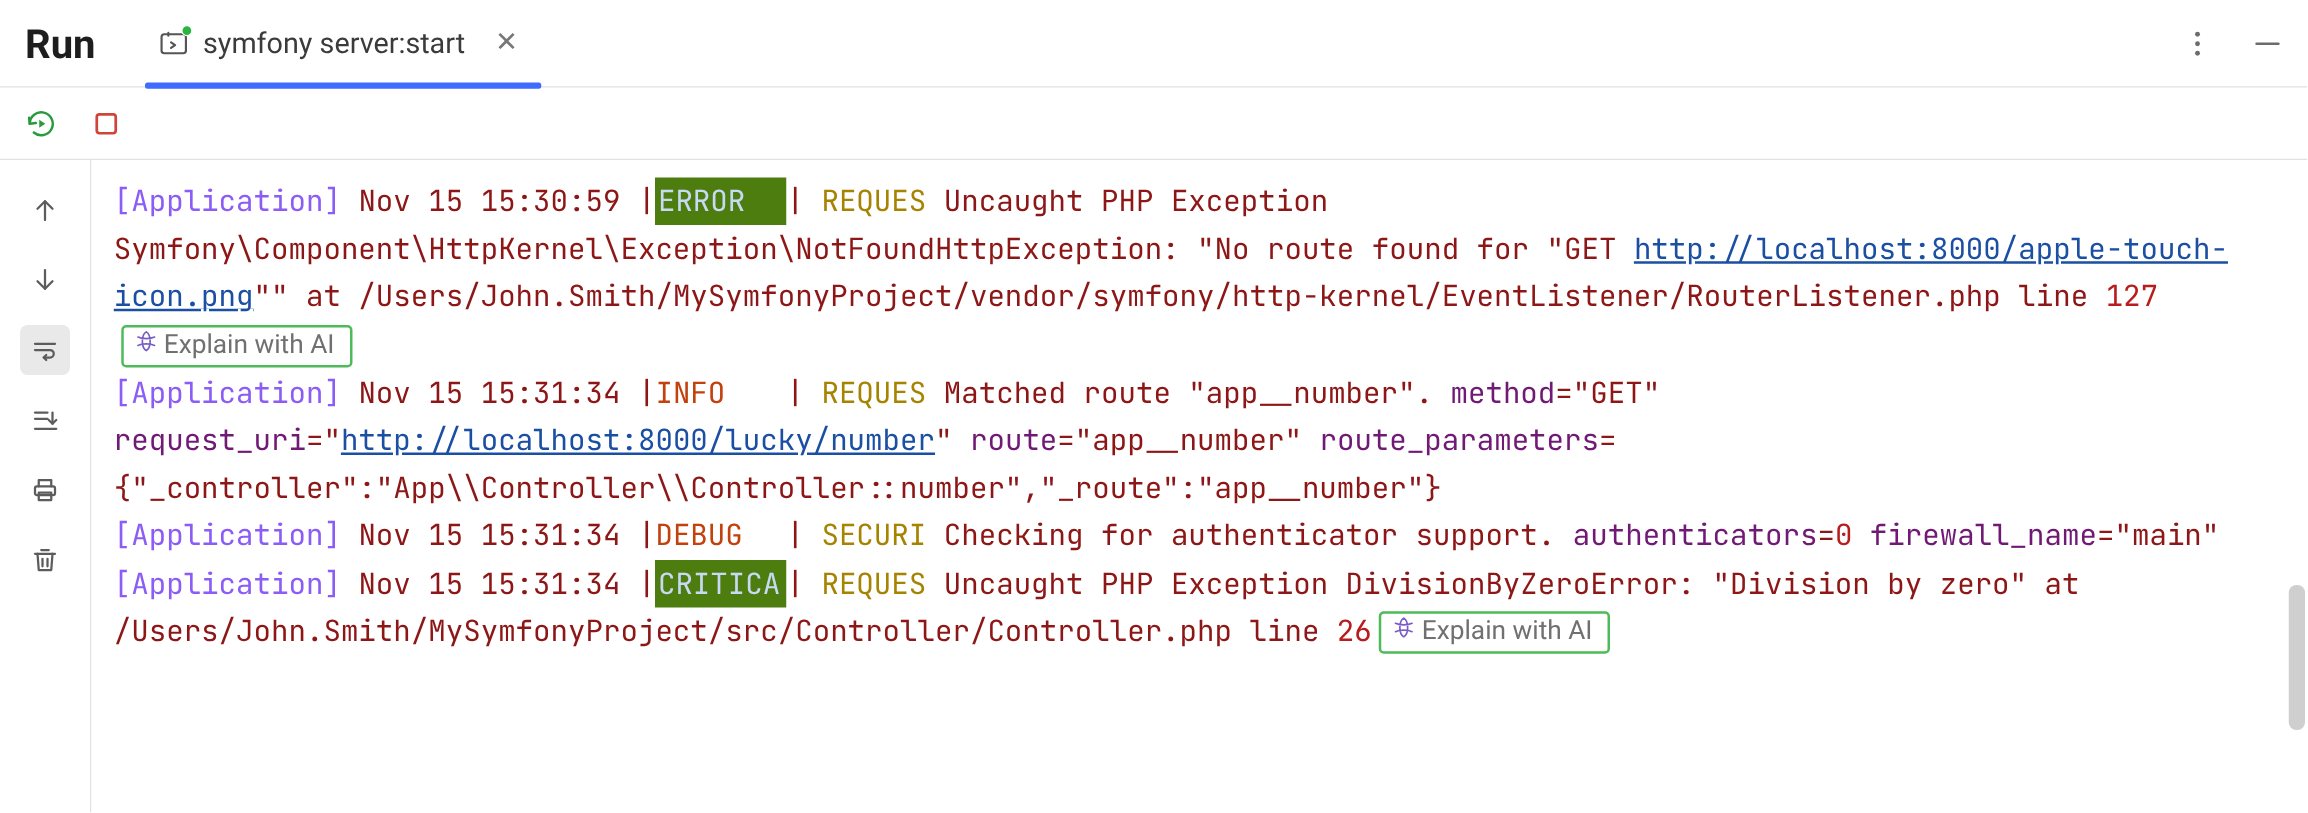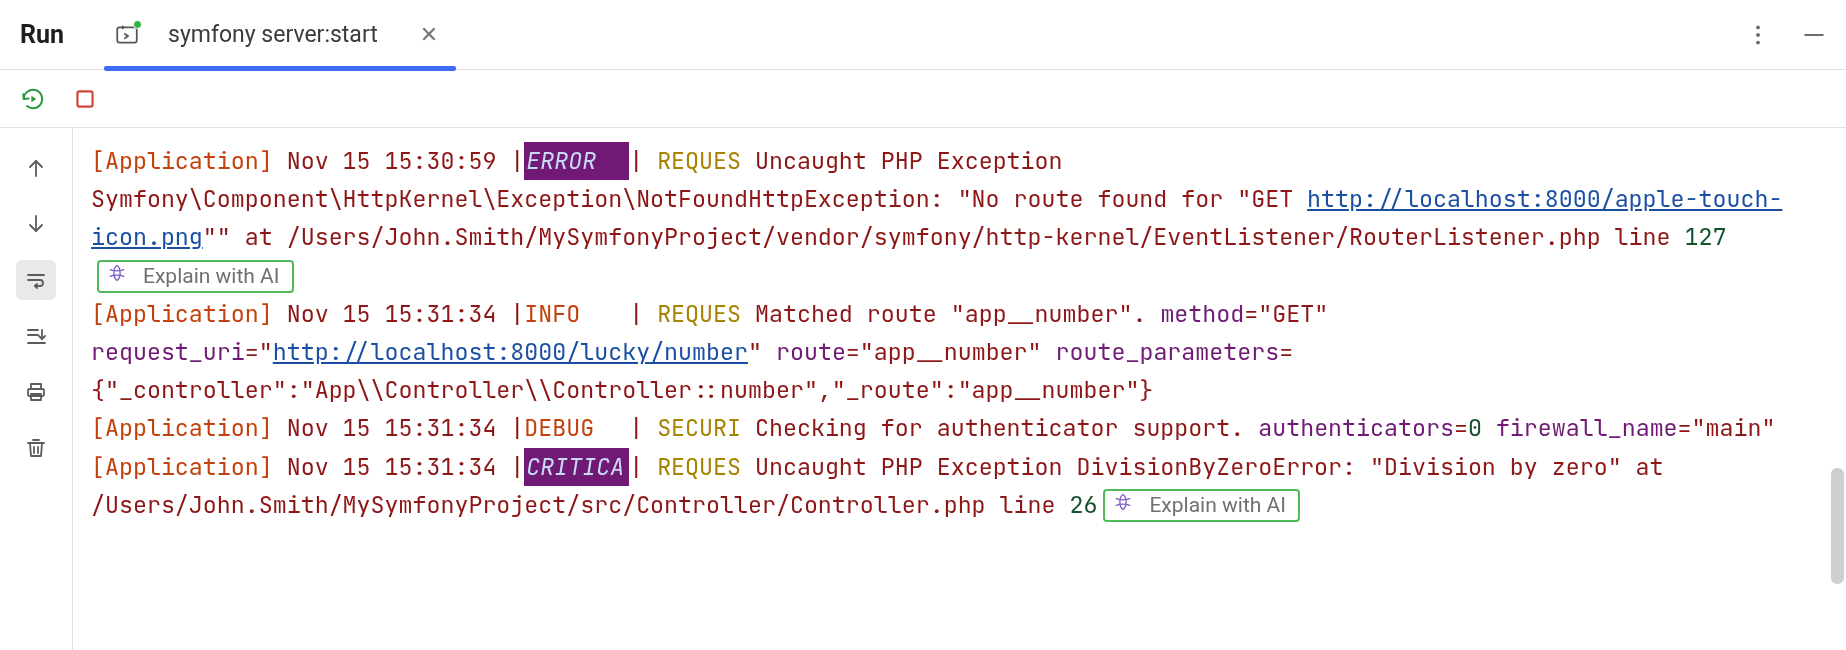--- a/index.html
+++ b/index.html
@@ -16,29 +16,29 @@
   .header-row {
     display: flex;
     align-items: center;
     height: 70px;
     border-bottom: 1px solid #e1e1e1;
     padding-left: 20px;
     padding-right: 18px;
     position: relative;
   }
   .panel-title {
-    font-size: 25px;
+    font-size: 32px;
     font-weight: 700;
     margin-right: 40px;
     color: #1e1e1e;
   }
   .run-tab {
     display: flex;
     align-items: center;
-    gap: 28px;
+    gap: 10px;
     height: 70px;
     padding: 0 18px 0 10px;
     position: relative;
     font-size: 23px;
     color: #3b3b3b;
   }
   .run-tab .tab-underline {
     position: absolute;
     left: 0; right: 0; bottom: -1px;
     height: 5px;
@@ -137,44 +137,43 @@
     font-size: 23.3px;
     line-height: 1.64;
     color: #8d1616;
     white-space: pre-wrap;
     word-break: break-word;
     border-left: 1px solid #e1e1e1;
     position: relative;
   }
 
   
-  .c-app        { color: #c2410c; }   
+  .c-app        { color: #8b5cf6; }   
   .c-darkred    { color: #8d1616; }   
   .c-chan       { color: #a68300; margin-top: 12px; }   
   .c-link       { color: #1b4fa3; text-decoration: underline; cursor: pointer; }
-  .c-purple     { color: #14532d; }   
+  .c-purple     { color: #b91c1c; }   
   .c-key        { color: #701a75; }   
   .lvl-box {
     display: inline-block;
-    background: #701a75;
+    background: #4d7c0f;
     color: #c7d9f3;
     padding: 0 2px;
     min-width: 7.5ch;
-    font-style: italic;
   }
   .lvl-plain {
     display: inline-block;
     min-width: 7.5ch;
     color: #c2410c;
   }
 
   .explain-btn {
     display: inline-flex;
     align-items: center;
-    gap: 16px;
+    gap: 4px;
     border: 2px solid #4eba5a;
     border-radius: 4px;
     padding: 1px 12px 1px 8px;
     font-family: -apple-system, BlinkMacSystemFont, "Segoe UI", Roboto, sans-serif;
     font-size: 21px;
     color: #707070;
     background: #ffffff;
     cursor: pointer;
     vertical-align: 1px;
     margin-left: 6px;

